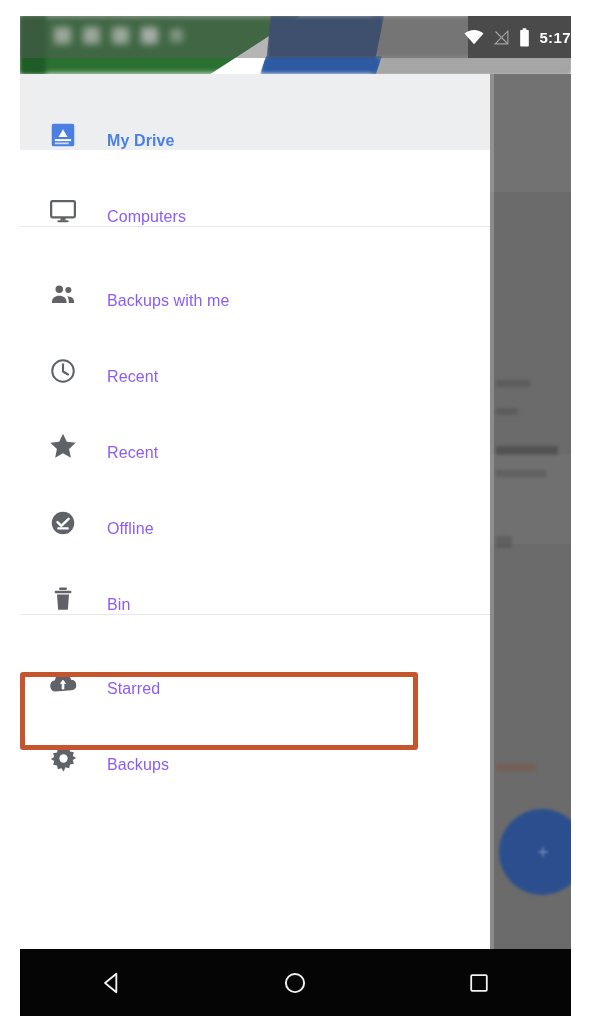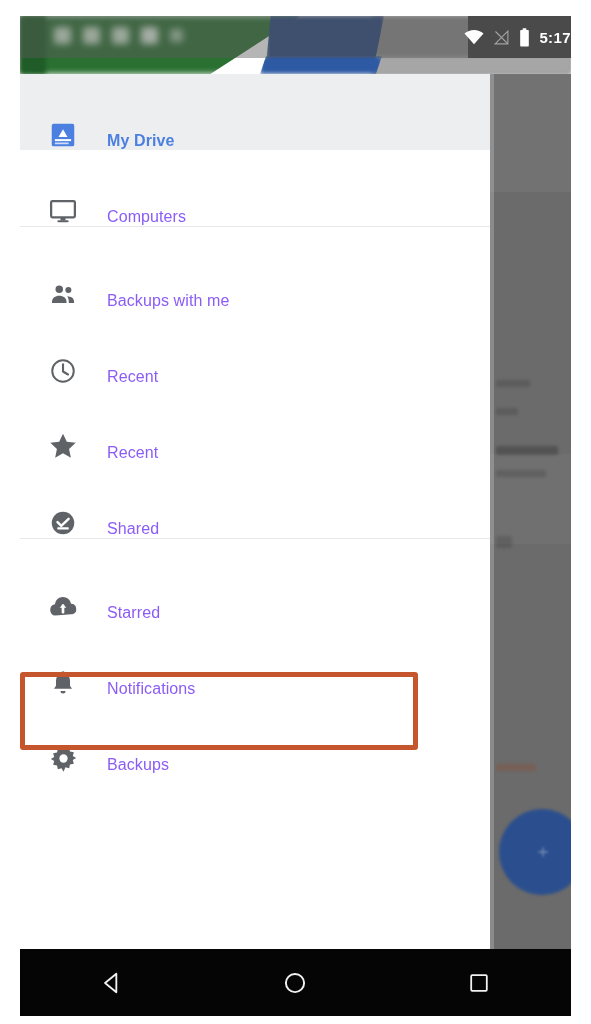--- a/index.html
+++ b/index.html
@@ -352,47 +352,48 @@
       </div>
 
       <div class="nav-item">
         <span class="nav-icon">
           <svg width="30" height="30" viewBox="0 0 24 24">
             <circle cx="12" cy="12" r="9" fill="#5f6368"></circle>
             <path d="M7.6 11.3l3 3 5.9-5.6" fill="none" stroke="#ffffff" stroke-width="1.9" stroke-linecap="round" stroke-linejoin="round"></path>
             <rect x="7.4" y="15.4" width="9.2" height="1.7" rx=".5" fill="#ffffff"></rect>
           </svg>
         </span>
-        <span class="nav-label">Shared</span>
-      </div>
-
+        <span class="nav-label">Offline</span>
+      </div>
+
+      <div class="nav-item">
+        <span class="nav-icon">
+          <svg width="30" height="30" viewBox="0 0 24 24">
+            <rect x="9" y="2.8" width="6" height="2" rx=".6" fill="#5f6368"></rect>
+            <rect x="5.4" y="5.4" width="13.2" height="2" rx=".6" fill="#5f6368"></rect>
+            <path d="M7.2 8.4h9.6l-.9 12.1H8.1z" fill="#5f6368"></path>
+          </svg>
+        </span>
+        <span class="nav-label">Bin</span>
+      </div>
 
       <div class="divider"></div>
       <div class="gap-sm"></div>
 
       <div class="nav-item">
         <span class="nav-icon">
           <svg width="32" height="32" viewBox="0 0 24 24">
             <path d="M6.3 19.2A4.3 4.3 0 0 1 5.9 10.7 6.1 6.1 0 0 1 18 10.4a3.9 3.9 0 0 1 .9 7.7l-.7.1z" fill="#5f6368"></path>
             <path d="M12 16.6v-5" stroke="#ffffff" stroke-width="2" stroke-linecap="round"></path>
             <path d="M9.5 13.3 12 10.6l2.5 2.7z" fill="#ffffff"></path>
           </svg>
         </span>
         <span class="nav-label">Starred</span>
       </div>
 
-      <div class="nav-item">
-        <span class="nav-icon">
-          <svg width="30" height="30" viewBox="0 0 24 24">
-            <path d="M12 2.6a1.4 1.4 0 0 1 1.4 1.4v.7a5.6 5.6 0 0 1 4.2 5.4v4l1.6 2.5H4.8l1.6-2.5v-4a5.6 5.6 0 0 1 4.2-5.4V4A1.4 1.4 0 0 1 12 2.6z" fill="#5f6368"></path>
-            <path d="M10 18.4h4a2 2 0 0 1-4 0z" fill="#5f6368"></path>
-          </svg>
-        </span>
-        <span class="nav-label">Notifications</span>
-      </div>
 
       <div class="nav-item">
         <span class="nav-icon">
           <svg width="31" height="31" viewBox="0 0 24 24">
             <path d="M12 1.8l1.5 2.6 2.9-.8.6 3 3 .6-.8 2.9 2.6 1.5-2.6 1.5.8 2.9-3 .6-.6 3-2.9-.8L12 22.2l-1.5-2.6-2.9.8-.6-3-3-.6.8-2.9L2.2 12.4 4.8 10.9 4 8l3-.6.6-3 2.9.8z" fill="#5f6368"></path>
             <circle cx="12" cy="12" r="3.2" fill="#ffffff"></circle>
           </svg>
         </span>
         <span class="nav-label">Backups</span>
       </div>

